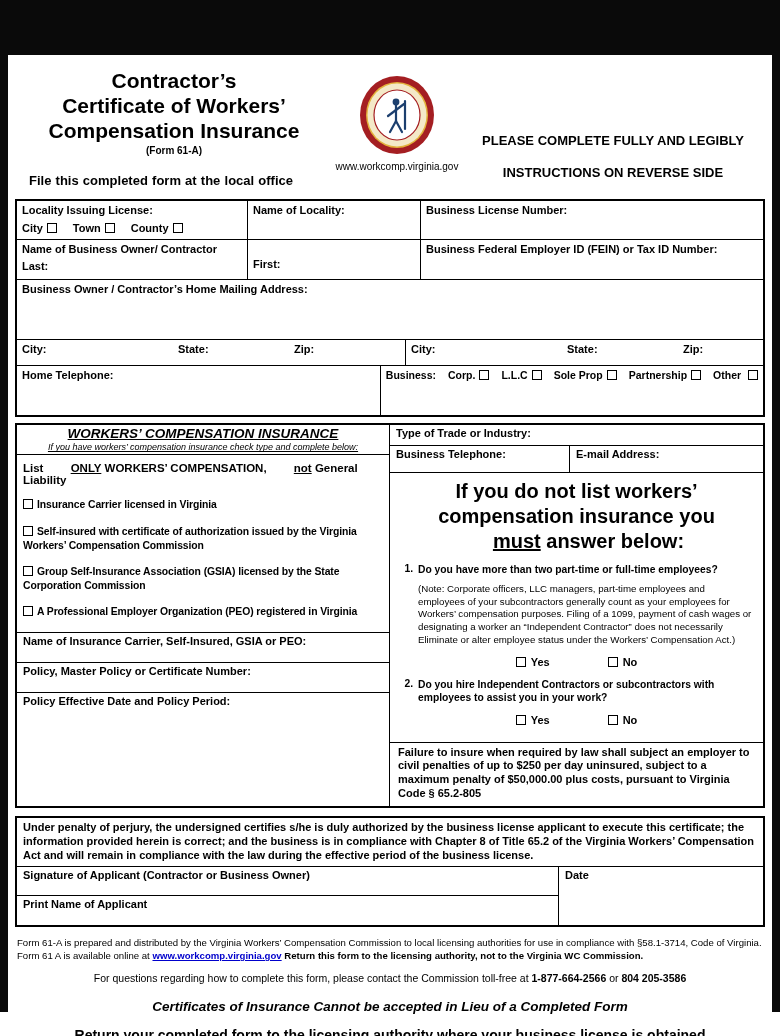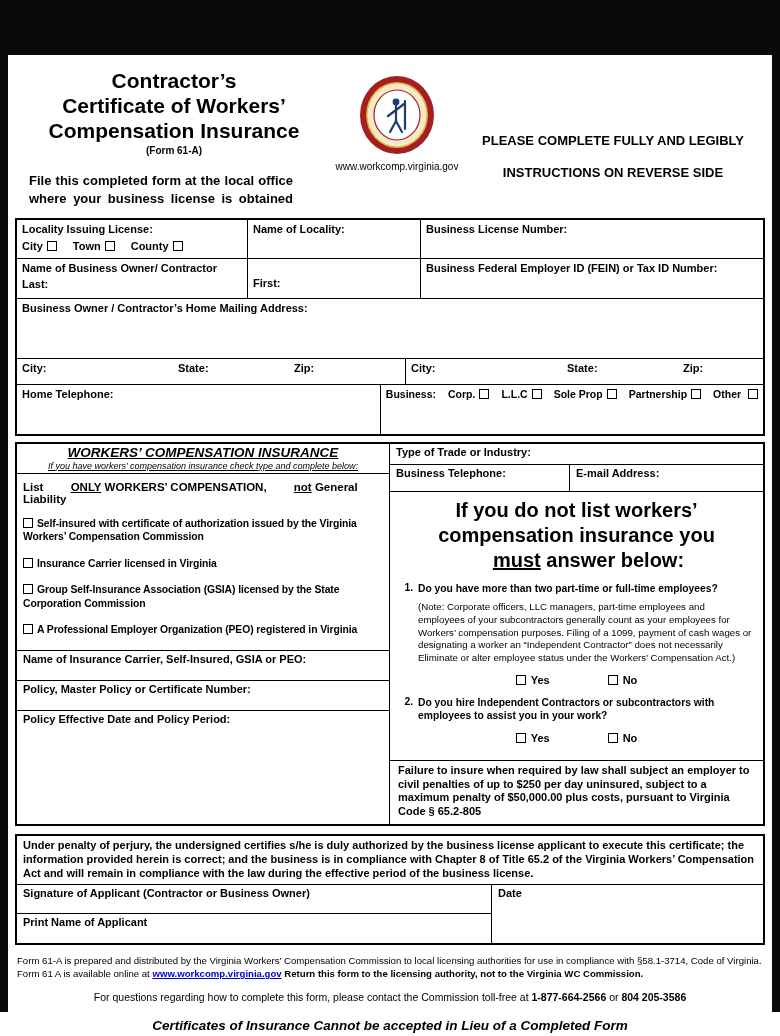--- a/index.html
+++ b/index.html
@@ -67,21 +67,21 @@
   .q .qtext { flex:1; line-height:1.3; }
   .qnote { font-size:9.7px; margin:6px 2px 8px 20px; line-height:1.32; }
   .yesno { display:flex; justify-content:center; gap:58px; font-size:11px; font-weight:bold; margin:9px 0 10px; }
   .yn { display:inline-flex; align-items:center; gap:5px; }
   .warn { padding:3px 8px 5px; font-size:11px; font-weight:bold; line-height:1.25; }
 
   
   .certbox { border:2px solid #000; margin-top:8px; }
   .cert-text { font-size:11px; font-weight:bold; line-height:1.27; padding:3px 6px; border-bottom:1px solid #000; }
   .sig-area { display:flex; }
-  .sig-left { width:475px; border-right:1px solid #000; }
+  .sig-left { width:542px; border-right:1px solid #000; }
   .sig-row { padding:2px 6px; font-size:11px; font-weight:bold; min-height:29px; }
   .sig-row.first { border-bottom:1px solid #000; }
   .sig-right { flex:1; padding:2px 6px; font-size:11px; font-weight:bold; }
 
   
   .footnote { margin:9px 2px 0; font-size:9.6px; line-height:1.4; }
   .link { color:#0000cc; text-decoration:underline; font-weight:bold; cursor:pointer; }
   .ret-bold { font-weight:bold; }
   .questions { text-align:center; margin:10px 0 0; font-size:10.5px; }
   .bold { font-weight:bold; }
@@ -101,21 +101,20 @@
     <div class="hdr">
       <div class="hdr-left">
         <div class="title">
           <div>Contractor’s</div>
           <div>Certificate of Workers’</div>
           <div>Compensation Insurance</div>
         </div>
         <div class="form-num">(Form 61-A)</div>
         <div class="file-instr">
           <div>File this completed form at the local office</div>
-          <div>where your business license is obtained</div>
         </div>
       </div>
       <div class="hdr-mid">
         <svg class="seal" viewBox="0 0 78 80" aria-hidden="true">
           <ellipse cx="39" cy="40" rx="37" ry="39" fill="#a41e22"></ellipse>
           <ellipse cx="39" cy="40" rx="31" ry="33" fill="#e3b23c"></ellipse>
           <ellipse cx="39" cy="40" rx="29.5" ry="31.5" fill="#f4e9c8"></ellipse>
           <ellipse cx="39" cy="40" rx="23" ry="25" fill="#ffffff" stroke="#a41e22" stroke-width="1.2"></ellipse>
           <g stroke="#1c3f6e" stroke-width="2.2" fill="none" stroke-linecap="round">
             <circle cx="38" cy="27" r="3.4" fill="#1c3f6e" stroke="none"></circle>
@@ -187,22 +186,22 @@
     </div>
 
     <div class="tbl2">
       <div class="col-left">
         <div class="wc-head">
           <div class="wc-title">WORKERS’ COMPENSATION INSURANCE</div>
           <div class="wc-sub">If you have workers’ compensation insurance check type and complete below:</div>
         </div>
         <div class="wc-opts">
           <div class="list-line"><span>List </span><span class="u">ONLY</span><span> WORKERS’ COMPENSATION, </span><span class="u">not</span><span> General Liability</span></div>
+          <div class="wc-opt"><span class="cb"></span><span>Insurance Carrier licensed in Virginia</span></div>
           <div class="wc-opt"><span class="cb"></span><span>Self-insured with certificate of authorization issued by the Virginia Workers’ Compensation Commission</span></div>
-          <div class="wc-opt"><span class="cb"></span><span>Insurance Carrier licensed in Virginia</span></div>
           <div class="wc-opt"><span class="cb"></span><span>Group Self-Insurance Association (GSIA) licensed by the State Corporation Commission</span></div>
           <div class="wc-opt"><span class="cb"></span><span>A Professional Employer Organization (PEO) registered in Virginia</span></div>
         </div>
         <div class="field-row"><span>Name of Insurance Carrier, Self-Insured, GSIA or PEO:</span></div>
         <div class="field-row"><span>Policy, Master Policy or Certificate Number:</span></div>
         <div class="field-row last"><span>Policy Effective Date and Policy Period:</span></div>
       </div>
 
       <div class="col-right">
         <div class="trade-row"><span>Type of Trade or Industry:</span></div>

